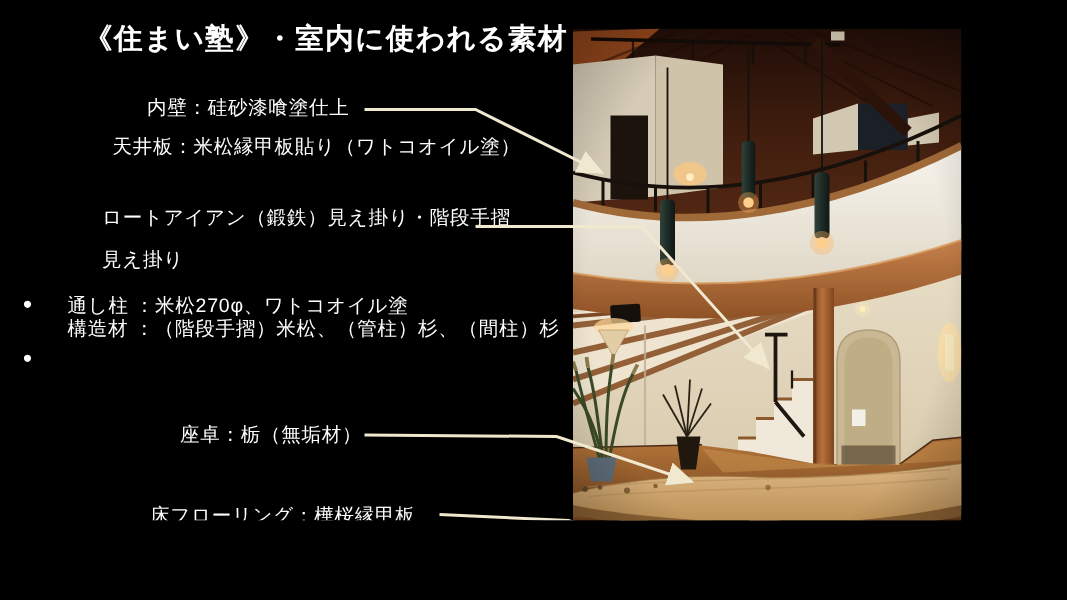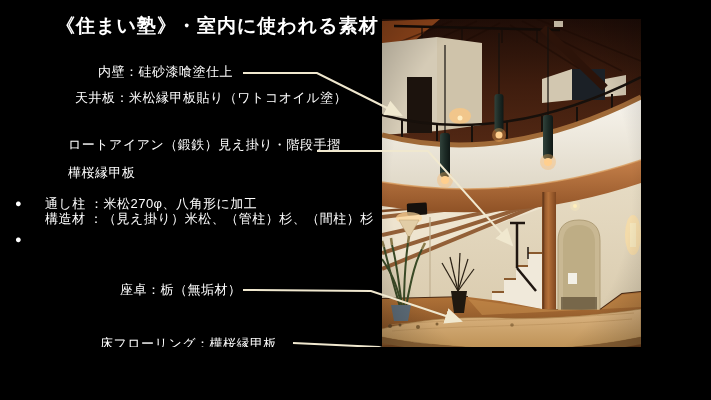--- a/index.html
+++ b/index.html
@@ -27,27 +27,27 @@
 </head>
 <body>
 
 <div class="slide">
 
   <h1 class="title">《住まい塾》・室内に使われる素材</h1>
 
   <div class="lbl" style="left:75px;top:91px">天井板：米松縁甲板貼り（ワトコオイル塗）</div>
   <div class="lbl" style="left:98px;top:65px">内壁：硅砂漆喰塗仕上</div>
   <div class="lbl" style="left:68px;top:138px">ロートアイアン（鍛鉄）見え掛り・階段手摺</div>
-  <div class="lbl" style="left:68px;top:166px">樺桜縁甲板</div>
+  <div class="lbl" style="left:68px;top:166px">見え掛り</div>
 
   <div class="brow" style="left:15px;top:196px">
     <span class="bullet">●</span>
     <span class="btext">
-      <div>通し柱 ：米松270φ、八角形に加工</div>
-      <div>構造材 ：（見え掛り）米松、（管柱）杉、（間柱）杉</div>
+      <div>通し柱 ：米松270φ、ワトコオイル塗</div>
+      <div>構造材 ：（階段手摺）米松、（管柱）杉、（間柱）杉</div>
     </span>
   </div>
 
   <div class="brow" style="left:15px;top:232px">
     <span class="bullet">●</span>
   </div>
 
   <div class="lbl" style="left:120px;top:283px">座卓：栃（無垢材）</div>
   <div class="lbl" style="left:100px;top:337px">床フローリング：樺桜縁甲板</div>
 

